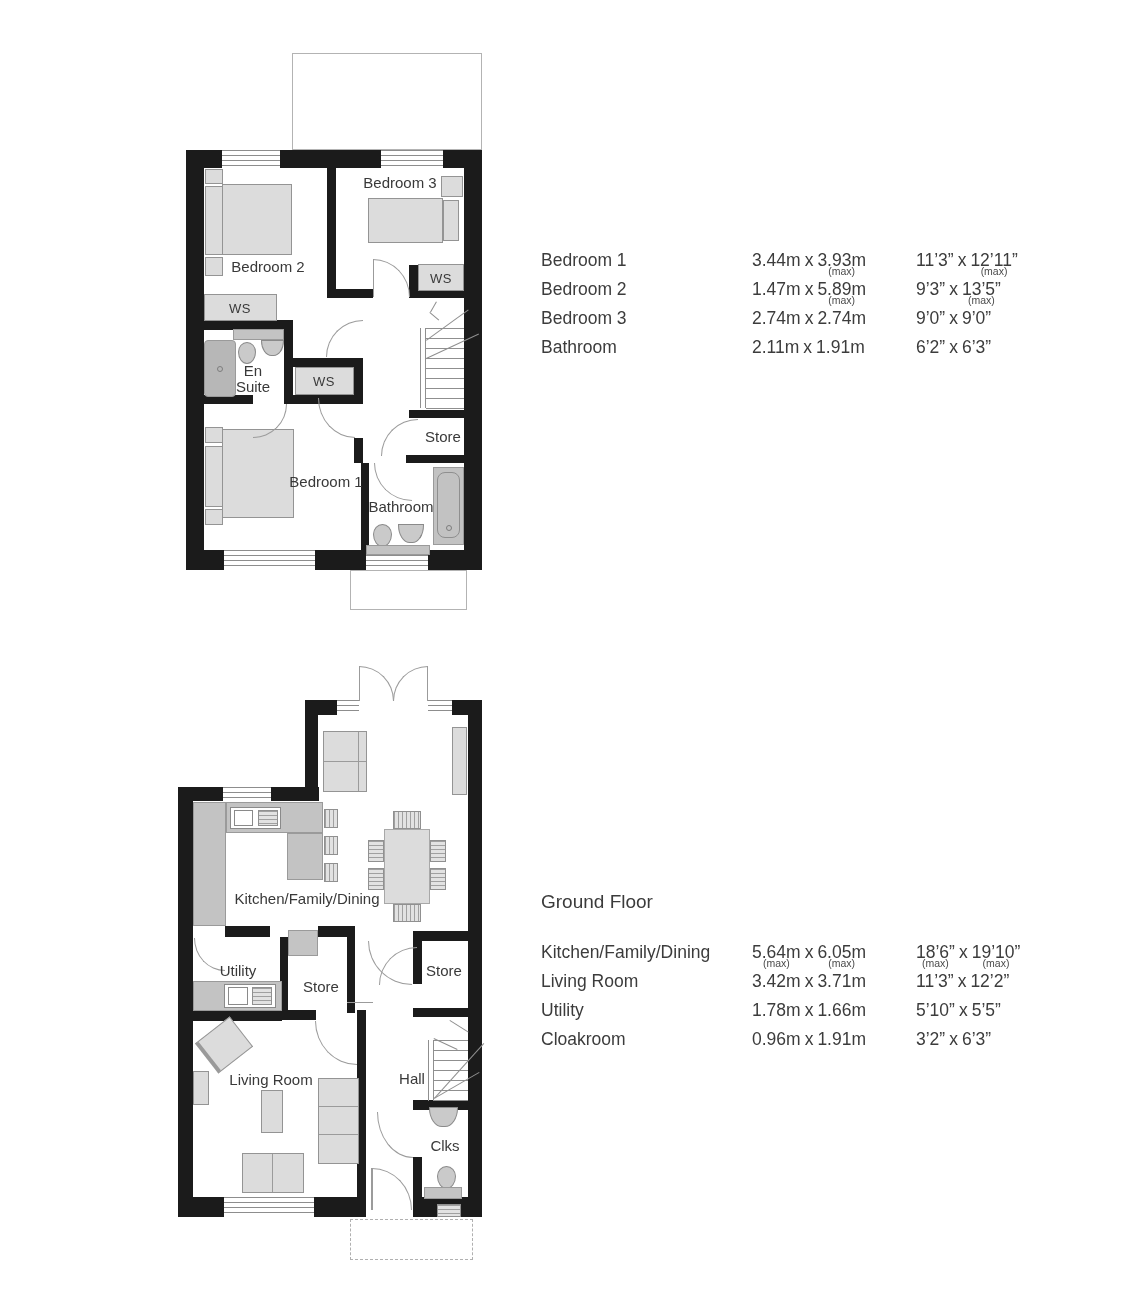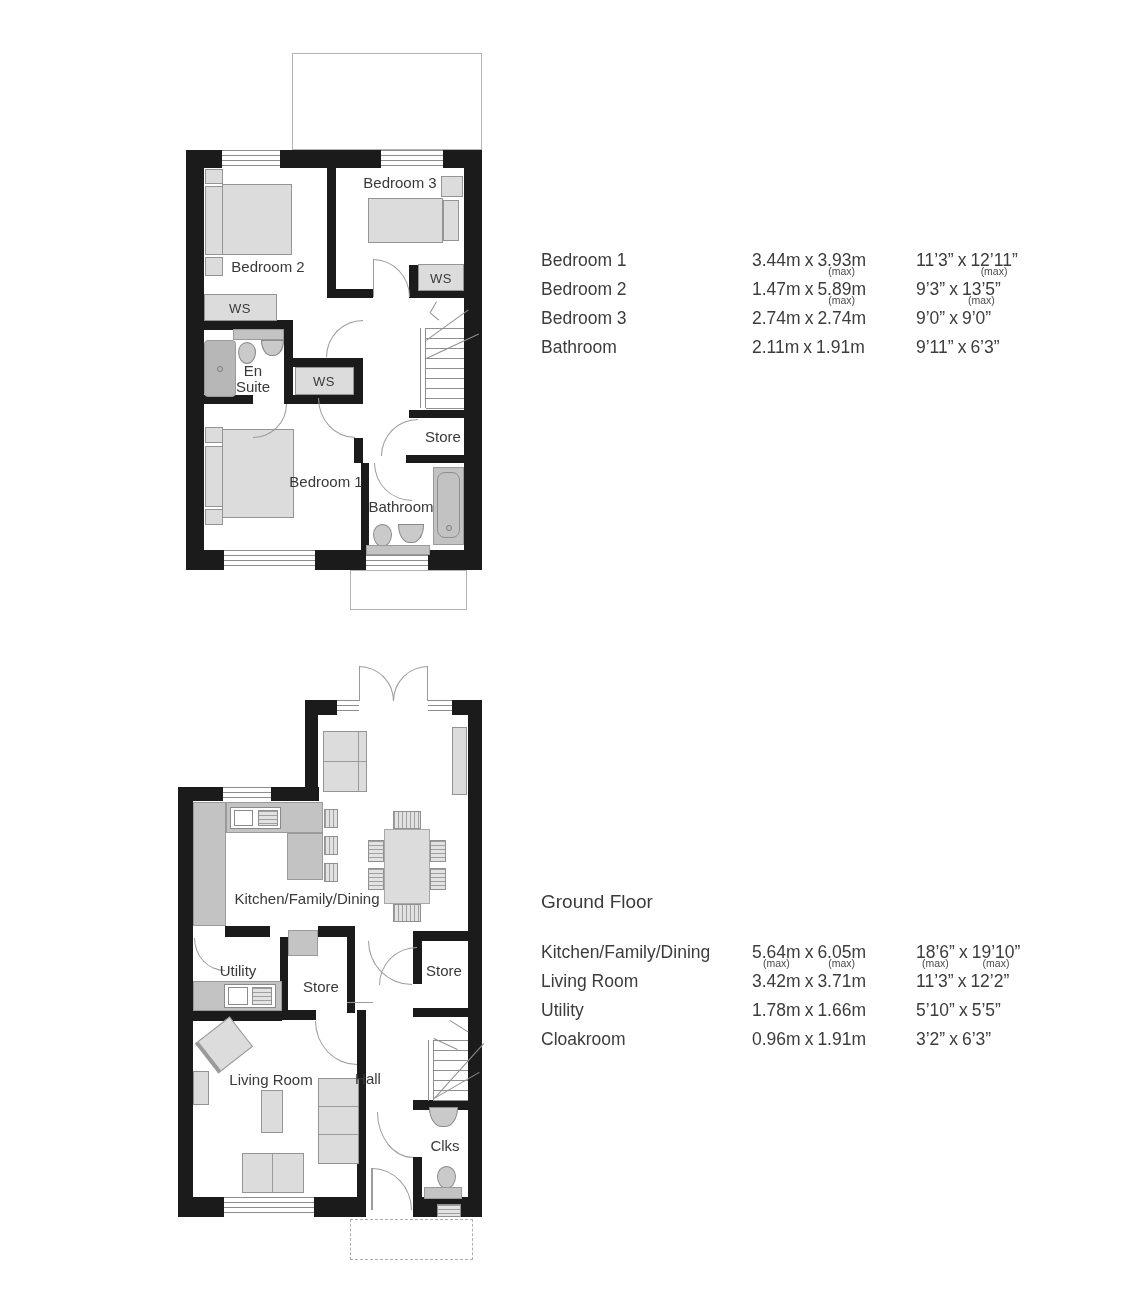--- a/index.html
+++ b/index.html
@@ -227,21 +227,21 @@
     <div class="leaf" style="left:347px;top:1002px;width:26px;height:1px"></div>
     <div class="a" style="left:315px;top:1021px;width:42px;height:44px;border-bottom-width:1px;border-left-width:1px;border-radius:0 0 0 100%"></div>
     <div class="a" style="left:377px;top:1112px;width:36px;height:46px;border-bottom-width:1px;border-left-width:1px;border-radius:0 0 0 100%"></div>
     <div class="a" style="left:372px;top:1168px;width:40px;height:42px;border-top-width:1px;border-right-width:1px;border-radius:0 100% 0 0"></div>
     <div class="leaf" style="left:371px;top:1168px;width:2px;height:42px"></div>
 
     <div class="lb" style="left:307px;top:898px">Kitchen/Family/Dining</div>
     <div class="lb" style="left:238px;top:970px">Utility</div>
     <div class="lb" style="left:321px;top:986px">Store</div>
     <div class="lb" style="left:444px;top:970px">Store</div>
-    <div class="lb" style="left:368px;top:1078px">Hall</div>
+    <div class="lb" style="left:412px;top:1078px">Hall</div>
     <div class="lb" style="left:271px;top:1079px">Living Room</div>
     <div class="lb" style="left:445px;top:1145px">Clks</div>
   </div>
 
   <section class="spec" style="top:250px">
     <div>
   <div class="row">
     <div class="c-name">Bedroom 1</div>
     <div class="c-m">
       <span class="dp"><span>3.44m</span></span><span class="sep">x</span><span class="dp"><span>3.93m</span><span class="max">(max)</span></span>
@@ -271,21 +271,21 @@
       <span class="dp"><span>9’0”</span></span><span class="sep">x</span><span class="dp"><span>9’0”</span></span>
     </div>
   </div>
 
   <div class="row">
     <div class="c-name">Bathroom</div>
     <div class="c-m">
       <span class="dp"><span>2.11m</span></span><span class="sep">x</span><span class="dp"><span>1.91m</span></span>
     </div>
     <div class="c-i">
-      <span class="dp"><span>9’11”</span></span><span class="sep">x</span><span class="dp"><span>6’3”</span></span>
+      <span class="dp"><span>6’2”</span></span><span class="sep">x</span><span class="dp"><span>6’3”</span></span>
     </div>
   </div>
 </div>
   </section>
 
   <section class="spec" style="top:891px">
     <h2>Ground Floor</h2>
     <div>
   <div class="row">
     <div class="c-name">Kitchen/Family/Dining</div>

